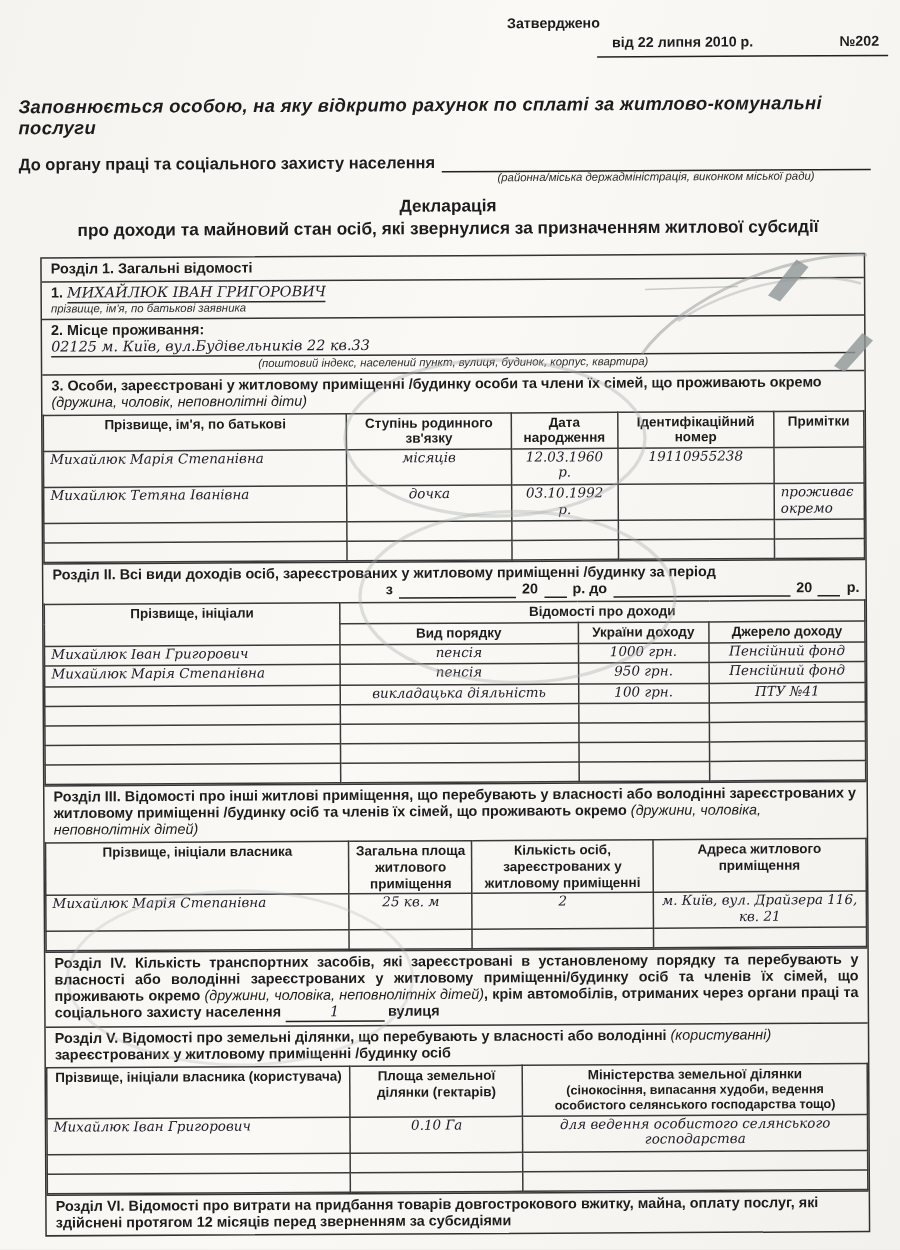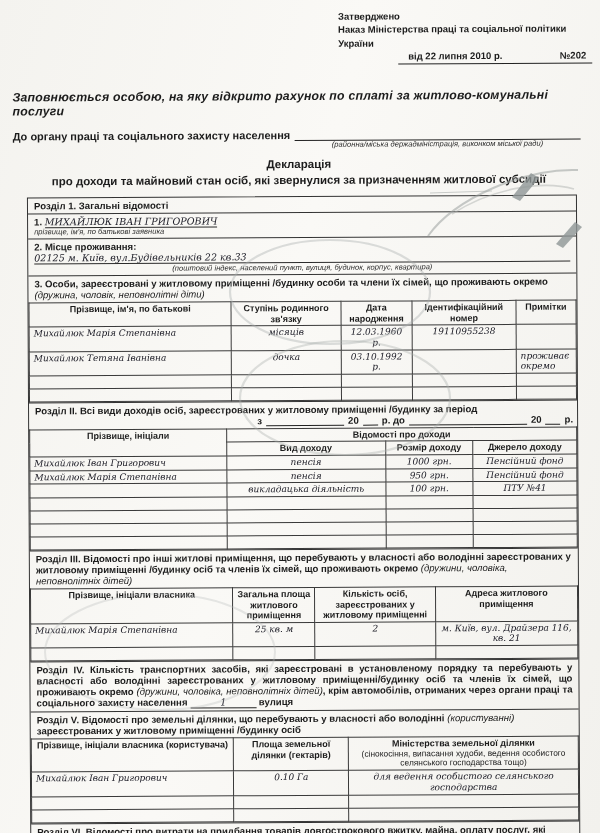--- a/index.html
+++ b/index.html
@@ -60,21 +60,20 @@
   <ellipse cx="330" cy="292" rx="100" ry="52" fill="none" stroke="#aab0ae" stroke-width="2.2" opacity="0.4"></ellipse>
   <ellipse cx="345" cy="398" rx="105" ry="57" fill="none" stroke="#aab0ae" stroke-width="2.2" opacity="0.38"></ellipse>
   <ellipse cx="160" cy="652" rx="115" ry="58" fill="none" stroke="#b2b7b5" stroke-width="2" opacity="0.3"></ellipse>
   <path d="M 430 193 L 492 191" stroke="#9aa09e" stroke-width="1" opacity="0.5"></path>
 </svg>
 
 <div class="content">
 
   <div class="approval">
     <div>Затверджено</div>
-    <div>Наказ  Міністерства праці та соціальної політики України</div>
     <div class="date-line">
       <span>від   22 липня  2010 р.</span>
       <span>№202</span>
     </div>
   </div>
 
   <div class="filled-by">Заповнюється особою, на яку відкрито рахунок по сплаті за житлово-комунальні послуги</div>
 
   <div class="auth">
     <span>До органу праці та соціального захисту населення</span>
@@ -178,22 +177,22 @@
             <col style="width:29%">
             <col style="width:16%">
             <col style="width:19%">
           </colgroup>
         <tbody>
             <tr>
           <th rowspan="2">Прізвище, ініціали</th>
           <th colspan="3">Відомості про доходи</th>
         </tr>
         <tr>
-          <th>Вид доходу</th>
-          <th>Розмір доходу</th>
+          <th>Вид порядку</th>
+          <th>України доходу</th>
           <th>Джерело доходу</th>
         </tr>
         <tr>
           <td class="hw">Михайлюк  Іван Григорович</td>
           <td class="hw c">пенсія</td>
           <td class="hw c">1000 грн.</td>
           <td class="hw c">Пенсійний фонд</td>
         </tr>
         <tr>
           <td class="hw">Михайлюк  Марія Степанівна</td>
@@ -286,21 +285,21 @@
             <col style="width:37%">
             <col style="width:21%">
             <col style="width:42%">
           </colgroup>
         <tbody>
             <tr>
           <th>Прізвище, ініціали власника (користувача)</th>
           <th>Площа земельної ділянки (гектарів)</th>
           <th>
             <div>Міністерства земельної ділянки</div>
-            <div style="font-weight:normal;font-size:8.4px;">(сінокосіння, випасання худоби, ведення особистого селянського господарства тощо)</div>
+            <div style="font-weight:bold;font-size:8.4px;">(сінокосіння, випасання худоби, ведення особистого селянського господарства тощо)</div>
           </th>
         </tr>
         <tr>
           <td class="hw">Михайлюк  Іван Григорович</td>
           <td class="hw c">0.10 Га</td>
           <td class="hw c">для ведення особистого селянського господарства</td>
         </tr>
         <tr class="empty">
               <td></td>
               <td></td>

